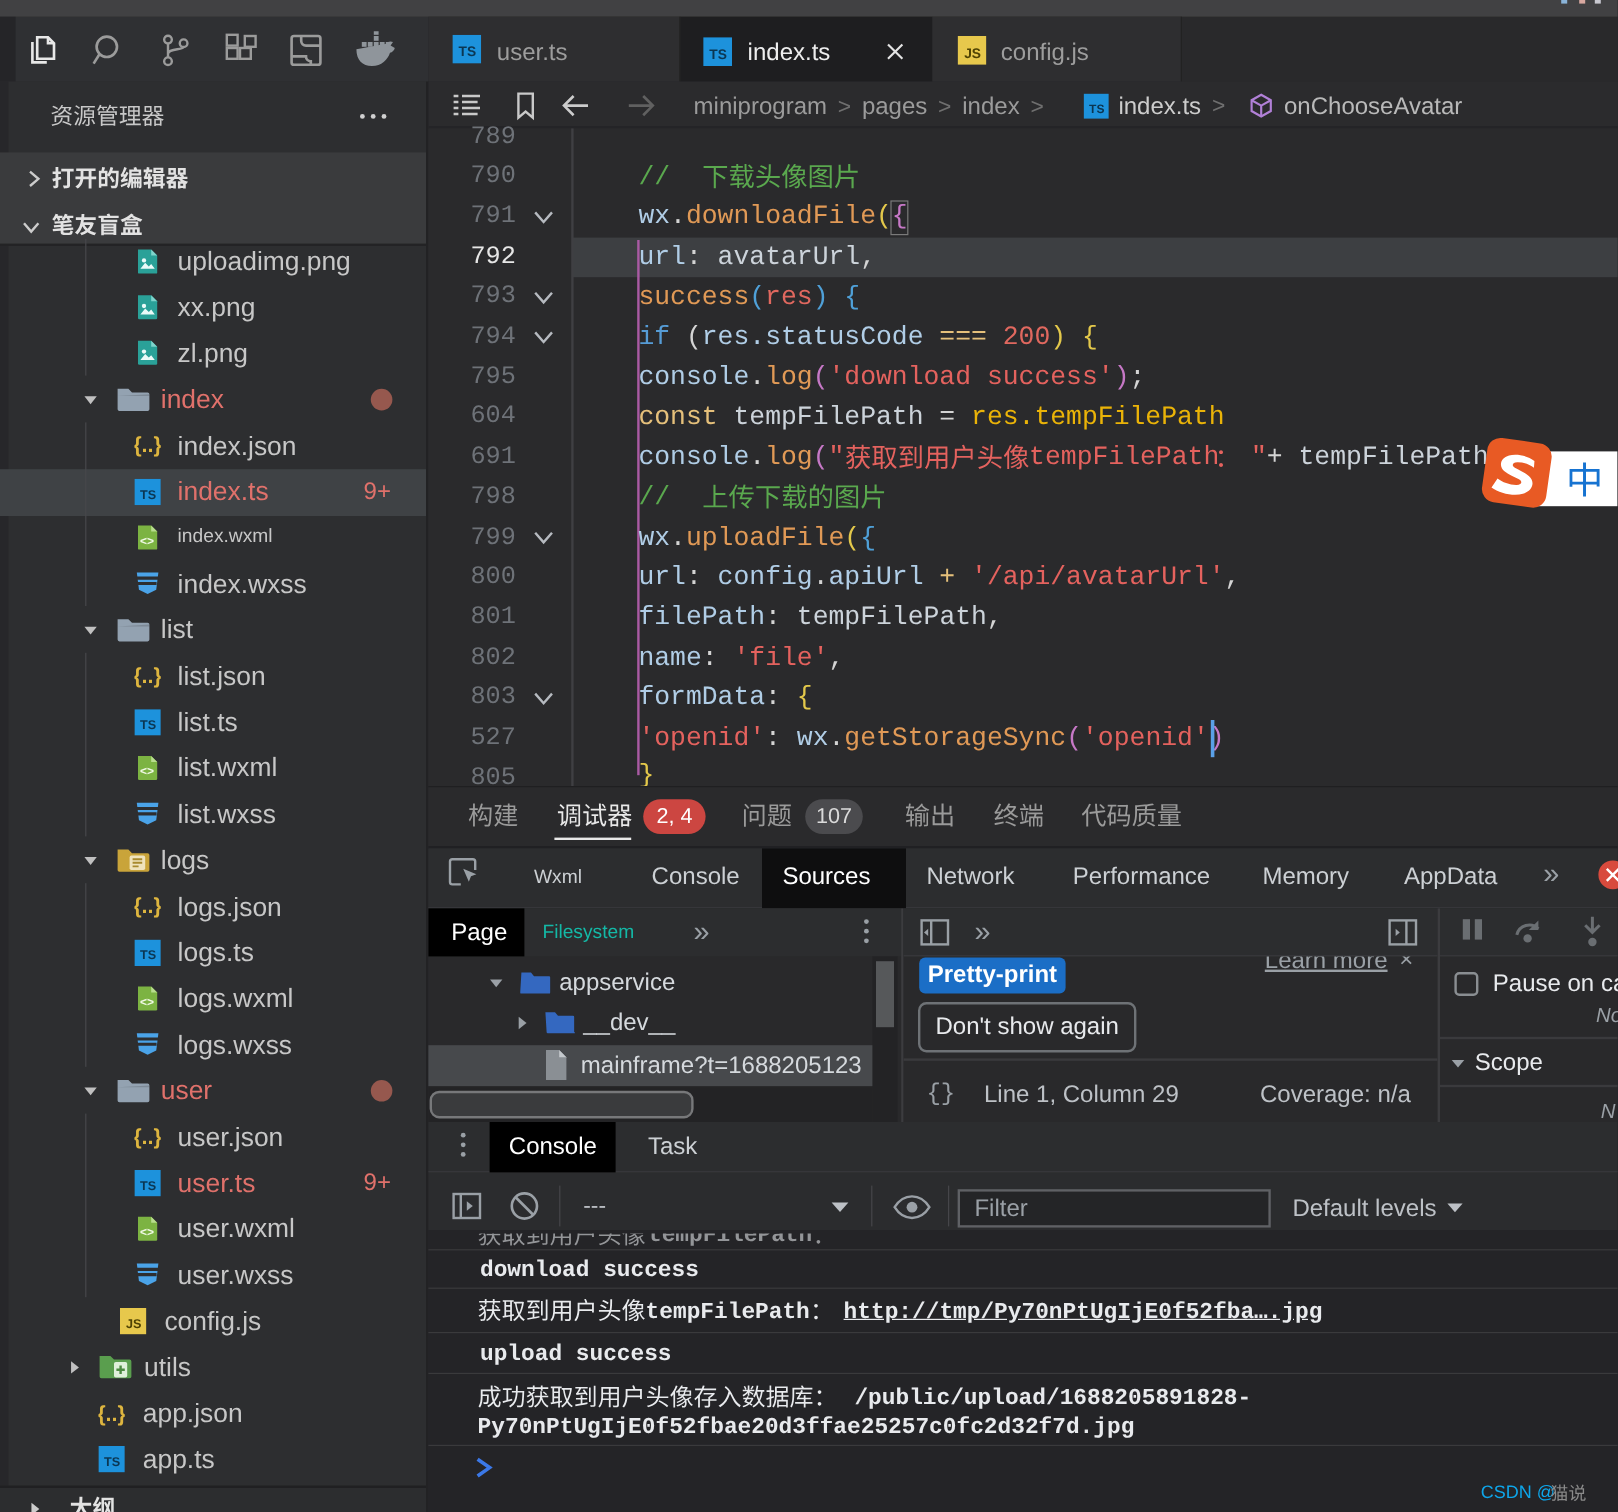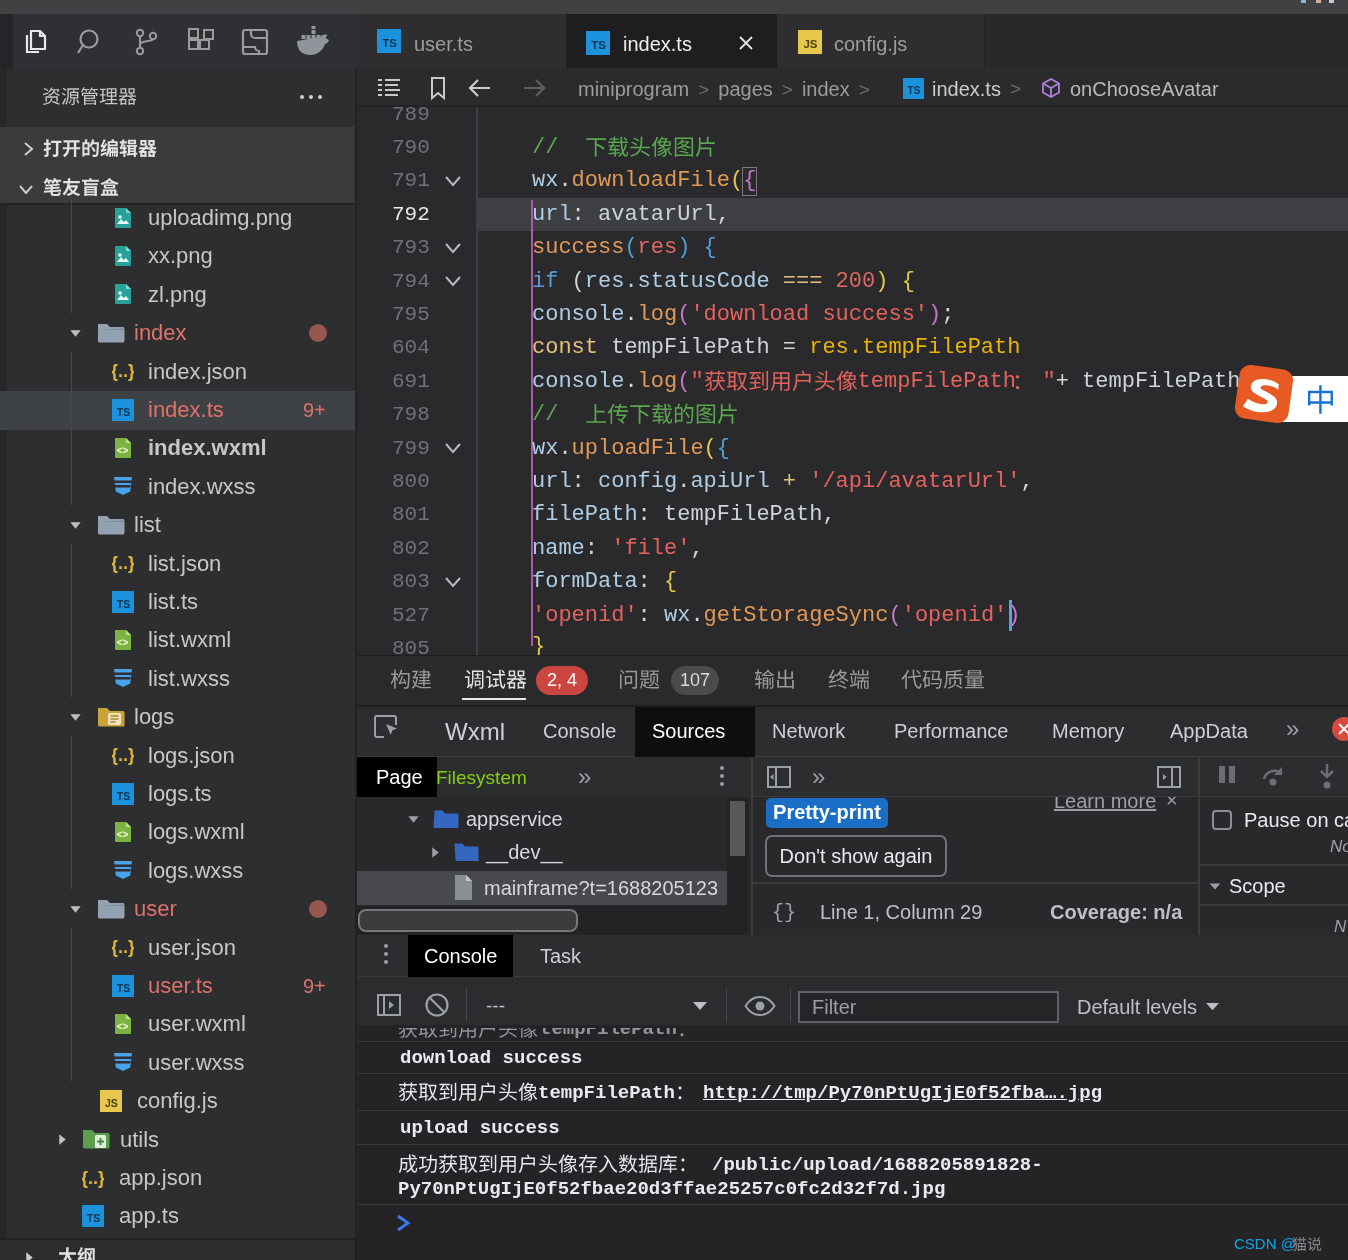--- a/index.html
+++ b/index.html
@@ -241,21 +241,21 @@
     <rect width="24" height="24" fill="#1d92dc"></rect>
     <text x="12.5" y="18" font-family="Liberation Sans" font-size="11.5" font-weight="bold" fill="#0b3652" text-anchor="middle">TS</text>
   </svg>
 <div class="a s" style="left:148.0px;top:395.0px;height:30px;line-height:30px;font-size:22px;color:#e0716b;">index.ts</div>
 <div class="a s" style="left:303.0px;top:396.5px;height:27px;line-height:27px;font-size:20px;color:#e0716b;">9+</div>
 <svg class="a" style="left:112px;top:437px" width="22" height="22" viewBox="0 0 22 22">
     <path d="M3 1h11l5 5v14a1 1 0 01-1 1H4a1 1 0 01-1-1z" fill="#7cb342"></path>
     <path d="M14 1l5 5h-5z" fill="#b8dd8e"></path>
     <text x="10.5" y="17" font-family="Liberation Sans" font-size="10" font-weight="bold" fill="#f2fae8" text-anchor="middle">&lt;&gt;</text>
   </svg>
-<div class="a s" style="left:148.0px;top:433.4px;height:30px;line-height:30px;font-size:22px;color:#c7c7c7;font-weight:bold;">index.wxml</div>
+<div class="a s" style="left:148.0px;top:433.4px;height:30px;line-height:30px;font-size:16px;color:#c7c7c7;">index.wxml</div>
 <svg class="a" style="left:112px;top:475px" width="22" height="22" viewBox="0 0 22 22">
     <path d="M2 2h18l-1.8 14.5L11 20l-7.2-3.5z" fill="#4aa3e8"></path>
     <path d="M2 6.8h18M2 11.2h16.5" stroke="#2d2e30" stroke-width="2.6"></path>
     <path d="M2 2l2 15 0 0L2 2z" fill="#2d2e30"></path>
     <path d="M5.5 8.9h11M7 13.3h9" stroke="#2d2e30" stroke-width="0"></path>
   </svg>
 <div class="a s" style="left:148.0px;top:471.8px;height:30px;line-height:30px;font-size:22px;color:#c7c7c7;">index.wxss</div>
 <svg class="a" style="left:68px;top:518px" width="15" height="15" viewBox="0 0 16 16">
     <path d="M2.5 4.5h11L8 11.5z" fill="#c0c0c0"></path>
   </svg>
@@ -595,37 +595,37 @@
     </g>
   </svg>
 <div class="a" style="left:357px;top:707px;width:991px;height:553px;background:#29292b"></div>
 <div class="a" style="left:357px;top:705px;width:991px;height:2px;background:#202023"></div>
 <div class="a" style="left:357px;top:707px;width:991px;height:50px;background:#2c2d2f;border-bottom:1px solid #3a3a3d"></div>
 <svg class="a" style="left:372px;top:711px" width="30" height="30" viewBox="0 0 30 30" fill="none">
 <path d="M12 26H5a2 2 0 01-2-2V7a2 2 0 012-2h17a2 2 0 012 2v7" stroke="#9aa0a6" stroke-width="2"></path>
 <path d="M14 13l11 4.5-4.5 1.8-1.8 4.5z" fill="#9aa0a6"></path>
   </svg>
 <div class="a" style="left:635px;top:707px;width:120px;height:50px;background:#0e0e0f"></div>
-<div class="a s" style="left:445.0px;top:717.5px;height:27px;line-height:27px;font-size:24px;color:#ccd0d4;">Wxml</div>
+<div class="a s" style="left:445.0px;top:717.5px;height:27px;line-height:27px;font-size:16px;color:#ccd0d4;">Wxml</div>
 <div class="a s" style="left:543.0px;top:717.5px;height:27px;line-height:27px;font-size:20px;color:#ccd0d4;">Console</div>
 <div class="a s" style="left:652.0px;top:717.5px;height:27px;line-height:27px;font-size:20px;color:#ffffff;">Sources</div>
 <div class="a s" style="left:772.0px;top:717.5px;height:27px;line-height:27px;font-size:20px;color:#ccd0d4;">Network</div>
 <div class="a s" style="left:894.0px;top:717.5px;height:27px;line-height:27px;font-size:20px;color:#ccd0d4;">Performance</div>
 <div class="a s" style="left:1052.0px;top:717.5px;height:27px;line-height:27px;font-size:20px;color:#ccd0d4;">Memory</div>
 <div class="a s" style="left:1170.0px;top:717.5px;height:27px;line-height:27px;font-size:20px;color:#ccd0d4;">AppData</div>
 <div class="a s" style="left:1286.0px;top:713.0px;height:32px;line-height:32px;font-size:24px;color:#9aa0a6;">»</div>
 <svg class="a" style="left:1331px;top:716px" width="26" height="26" viewBox="0 0 26 26">
 <circle cx="13" cy="13" r="12" fill="#d84a3d"></circle>
 <path d="M8 8l10 10M18 8L8 18" stroke="#fff" stroke-width="2"></path>
   </svg>
 <div class="a" style="left:357px;top:757px;width:394px;height:178px;background:#29292b"></div>
 <div class="a" style="left:357px;top:757px;width:394px;height:40px;background:#2c2d2f"></div>
 <div class="a" style="left:357px;top:757px;width:80px;height:40px;background:#000000"></div>
 <div class="a s" style="left:376.0px;top:763.5px;height:27px;line-height:27px;font-size:20px;color:#ffffff;">Page</div>
-<div class="a s" style="left:436px;top:763.5px;height:27px;line-height:27px;font-size:19px;color:#84cc16;">Filesystem</div>
+<div class="a s" style="left:452px;top:763.5px;height:27px;line-height:27px;font-size:16px;color:#14b8a6;">Filesystem</div>
 <div class="a s" style="left:578.0px;top:761.0px;height:32px;line-height:32px;font-size:24px;color:#9aa0a6;">»</div>
 <div class="a" style="left:720px;top:766px;width:4px;height:4px;background:#9aa0a6;border-radius:2px"></div>
 <div class="a" style="left:720px;top:774px;width:4px;height:4px;background:#9aa0a6;border-radius:2px"></div>
 <div class="a" style="left:720px;top:782px;width:4px;height:4px;background:#9aa0a6;border-radius:2px"></div>
 <div class="a" style="left:357px;top:871px;width:371px;height:34px;background:#47494c"></div>
 <svg class="a" style="left:406px;top:812px" width="15" height="15" viewBox="0 0 16 16">
     <path d="M2.5 4.5h11L8 11.5z" fill="#9aa0a6"></path>
   </svg>
 <svg class="a" style="left:433px;top:808px" width="26" height="22" viewBox="0 0 26 22">
 <path d="M1.5 2.5h8l2.5 3h12.5a1 1 0 011 1V19a1 1 0 01-1 1h-23a1 1 0 01-1-1z" fill="#3468c0"></path>
@@ -663,21 +663,21 @@
   </svg>
 <div class="a" style="left:753px;top:797px;width:445px;height:85px;overflow:hidden">
     <div class="a s" style="left:301.0px;top:-9.5px;height:27px;line-height:27px;font-size:20px;color:#9aa0a6;text-decoration:underline">Learn more</div>
     <div class="a s" style="left:413.0px;top:-10.5px;height:27px;line-height:27px;font-size:20px;color:#9aa0a6;">×</div>
   </div>
 <div class="a" style="left:766px;top:798px;width:122px;height:30px;border-radius:5px;background:#1b6ec6;color:#fff;font-size:20px;font-weight:bold;text-align:center;line-height:29px">Pretty-print</div>
 <div class="a" style="left:765px;top:835px;width:182px;height:42px;border-radius:7px;border:2px solid #6e7276;color:#e8eaed;font-size:20px;text-align:center;line-height:38px">Don't show again</div>
 <div class="a" style="left:753px;top:882px;width:445px;height:2px;background:#3a3a3d"></div>
 <div class="a m" style="left:772.0px;top:898.5px;height:27px;line-height:27px;font-size:20px;color:#9aa0a6;">{}</div>
 <div class="a s" style="left:820.0px;top:898.5px;height:27px;line-height:27px;font-size:20px;color:#bdc1c6;">Line 1, Column 29</div>
-<div class="a s" style="left:1050.0px;top:898.5px;height:27px;line-height:27px;font-size:20px;color:#bdc1c6;font-weight:bold;">Coverage: n/a</div>
+<div class="a s" style="left:1050.0px;top:898.5px;height:27px;line-height:27px;font-size:20px;color:#bdc1c6;">Coverage: n/a</div>
 <div class="a" style="left:1198px;top:757px;width:150px;height:178px;background:#29292b;border-left:2px solid #3c3c3f"></div>
 <div class="a" style="left:1200px;top:757px;width:148px;height:40px;background:#2c2d2f;border-bottom:1px solid #3a3a3d"></div>
 <div class="a" style="left:1219px;top:766px;width:6px;height:17px;background:#6a6e72"></div>
 <div class="a" style="left:1229px;top:766px;width:6px;height:17px;background:#6a6e72"></div>
 <svg class="a" style="left:1260px;top:763px" width="34" height="26" viewBox="0 0 34 26" fill="none">
 <path d="M4 16c2-8 12-11 18-5" stroke="#6a6e72" stroke-width="2.5"></path>
 <path d="M22 4v8h-8z" fill="#6a6e72"></path>
 <circle cx="13" cy="19" r="3.5" fill="#6a6e72"></circle>
   </svg>
 <svg class="a" style="left:1315px;top:762px" width="24" height="28" viewBox="0 0 24 28" fill="none">

